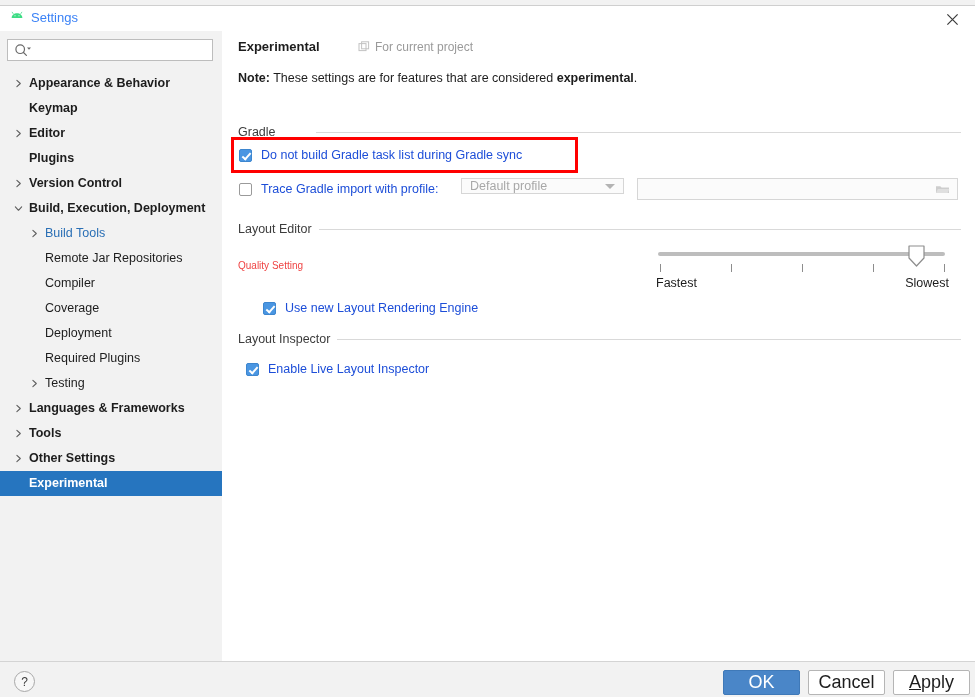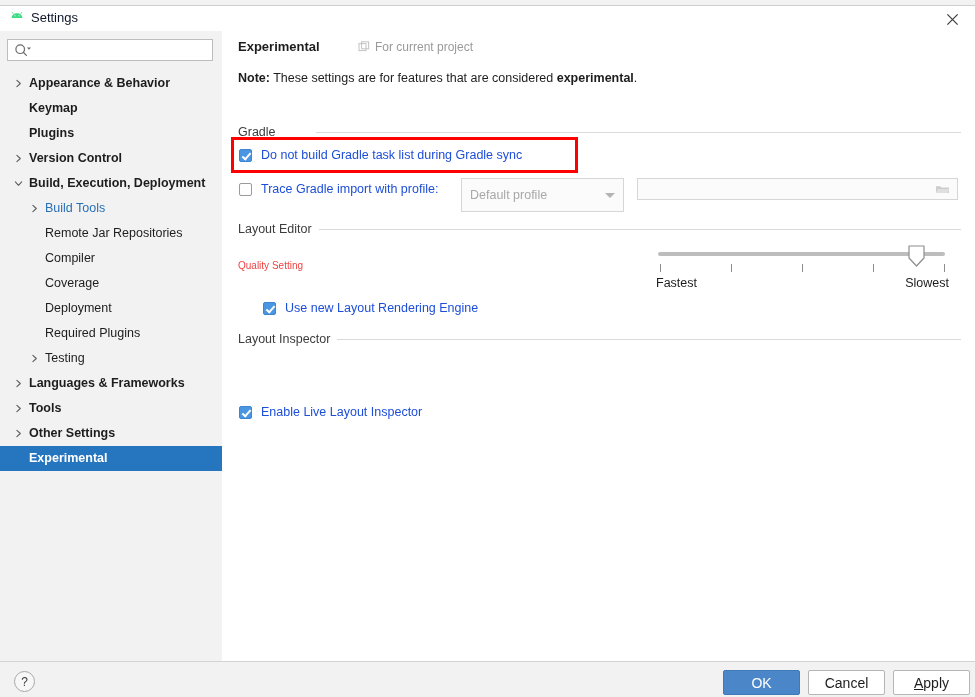--- a/index.html
+++ b/index.html
@@ -33,21 +33,21 @@
   
   .titlebar {
     position: absolute; left: 0; top: 6px; width: 975px; height: 25px;
     background: #ffffff;
   }
   .titlebar .app-icon {
     position: absolute; left: 9px; top: 5px; width: 16px; height: 14px;
   }
   .titlebar .title {
     position: absolute; left: 31px; top: 4px;
-    font-size: 13px; color: #0f172a;
+    font-size: 13px; color: #3b82f6;
   }
   .titlebar .close {
     position: absolute; right: 10px; top: 3px;
     width: 26px; height: 20px; cursor: pointer;
     display: flex; align-items: center; justify-content: center;
     color: #3b3b3b;
   }
 
   
   .sidebar {
@@ -207,21 +207,21 @@
   }
   .help-btn {
     position: absolute; left: 14px; top: 9px; width: 19px; height: 19px;
     border: 1px solid #a8a8a8; border-radius: 50%;
     display: flex; align-items: center; justify-content: center;
     font-size: 12px; color: #3b3b3b; background: #f7f7f7; cursor: pointer;
   }
   .btn {
     position: absolute; top: 8px; height: 25px;
     box-sizing: border-box; border: 1px solid #b5b5b5; background: #ffffff;
-    font-family: "Liberation Sans", sans-serif; font-size: 14px; color: #1d1d1d;
+    font-family: "Liberation Sans", sans-serif; font-size: 18px; color: #1d1d1d;
     display: flex; align-items: center; justify-content: center; cursor: pointer;
     border-radius: 2px;
   }
   .btn.primary {
     background: #4a86c8; border-color: #3f79b8; color: #ffffff;
   }
   .btn u { text-decoration: underline; }
 </style>
 </head>
 <body>
@@ -267,20 +267,28 @@
             <svg viewBox="0 0 10 10" width="9" height="9">
               <path d="M3.2 1.5L7 5l-3.8 3.5" stroke="currentColor" stroke-width="1.2" fill="none" stroke-linecap="round" stroke-linejoin="round"></path>
             </svg>
           </span>
           <span class="lbl">Appearance &amp; Behavior</span>
         </div>
         <div class="tree-row d0 bold">
           <span class="lbl">Keymap</span>
         </div>
         <div class="tree-row d0 bold">
+          <span class="twisty">
+            <svg viewBox="0 0 10 10" width="9" height="9">
+              <path d="M3.2 1.5L7 5l-3.8 3.5" stroke="currentColor" stroke-width="1.2" fill="none" stroke-linecap="round" stroke-linejoin="round"></path>
+            </svg>
+          </span>
+          <span class="lbl">Editor</span>
+        </div>
+        <div class="tree-row d0 bold">
           <span class="lbl">Plugins</span>
         </div>
         <div class="tree-row d0 bold">
           <span class="twisty">
             <svg viewBox="0 0 10 10" width="9" height="9">
               <path d="M3.2 1.5L7 5l-3.8 3.5" stroke="currentColor" stroke-width="1.2" fill="none" stroke-linecap="round" stroke-linejoin="round"></path>
             </svg>
           </span>
           <span class="lbl">Version Control</span>
           <span class="scope-icon"><svg viewBox="0 0 13 13" width="13" height="13">
@@ -409,21 +417,21 @@
     <div class="cb-row" style="left:17px; top:117px;">
       <span class="cb checked"></span>
       <span class="cb-label">Do not build Gradle task list during Gradle sync</span>
     </div>
 
     <div class="cb-row" style="left:17px; top:151px;">
       <span class="cb"></span>
       <span class="cb-label">Trace Gradle import with profile:</span>
     </div>
 
-    <div class="combo" style="left:239px; top:147px; width:163px; height:34px;">
+    <div class="combo" style="left:239px; top:147px; width:163px; height:16px;">
       <span class="ctext">Default profile</span>
       <span class="caret"></span>
     </div>
 
     <div class="field" style="left:415px; top:147px; width:321px; height:22px;" title="">
       <span class="folder">
         <svg viewBox="0 0 15 14" width="15" height="14" aria-hidden="true">
           <path d="M1 11V4.2h4.3l1.2 1.4H14V11z" fill="#a9a9a9"></path>
           <path d="M1 11l1.8-4h11.6L12.6 11z" fill="#c9c9c9"></path>
         </svg>
@@ -456,21 +464,21 @@
     <div class="cb-row" style="left:17px; top:270px;padding-left:24px;">
       <span class="cb checked"></span>
       <span class="cb-label">Use new Layout Rendering Engine</span>
     </div>
 
     <div class="section" style="top:300px;">
       <span class="stitle">Layout Inspector</span>
       <span class="sline"></span>
     </div>
 
-    <div class="cb-row" style="left:17px; top:331px;margin-top:43px;">
+    <div class="cb-row" style="left:24px; top:331px;">
       <span class="cb checked"></span>
       <span class="cb-label">Enable Live Layout Inspector</span>
     </div>
 
   </div>
 
   <div class="annot" style="left:231px; top:137px; width:347px; height:36px;"></div>
 
   <div class="bottombar">
     <div class="help-btn">?</div>

